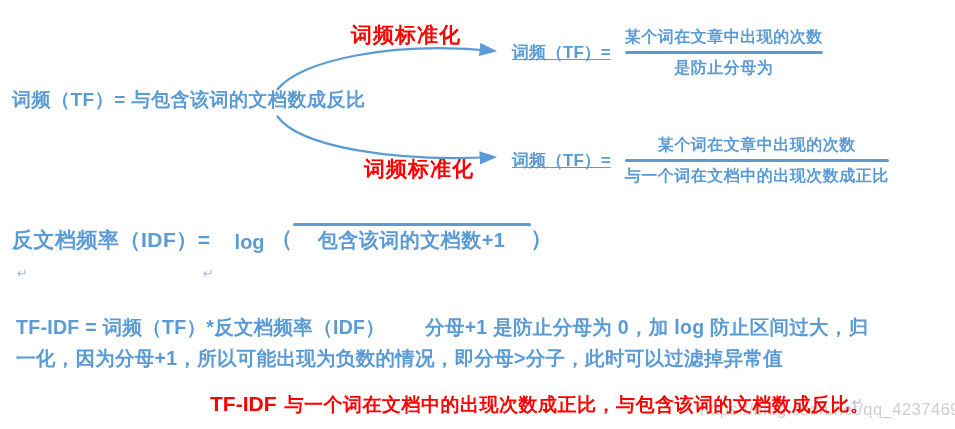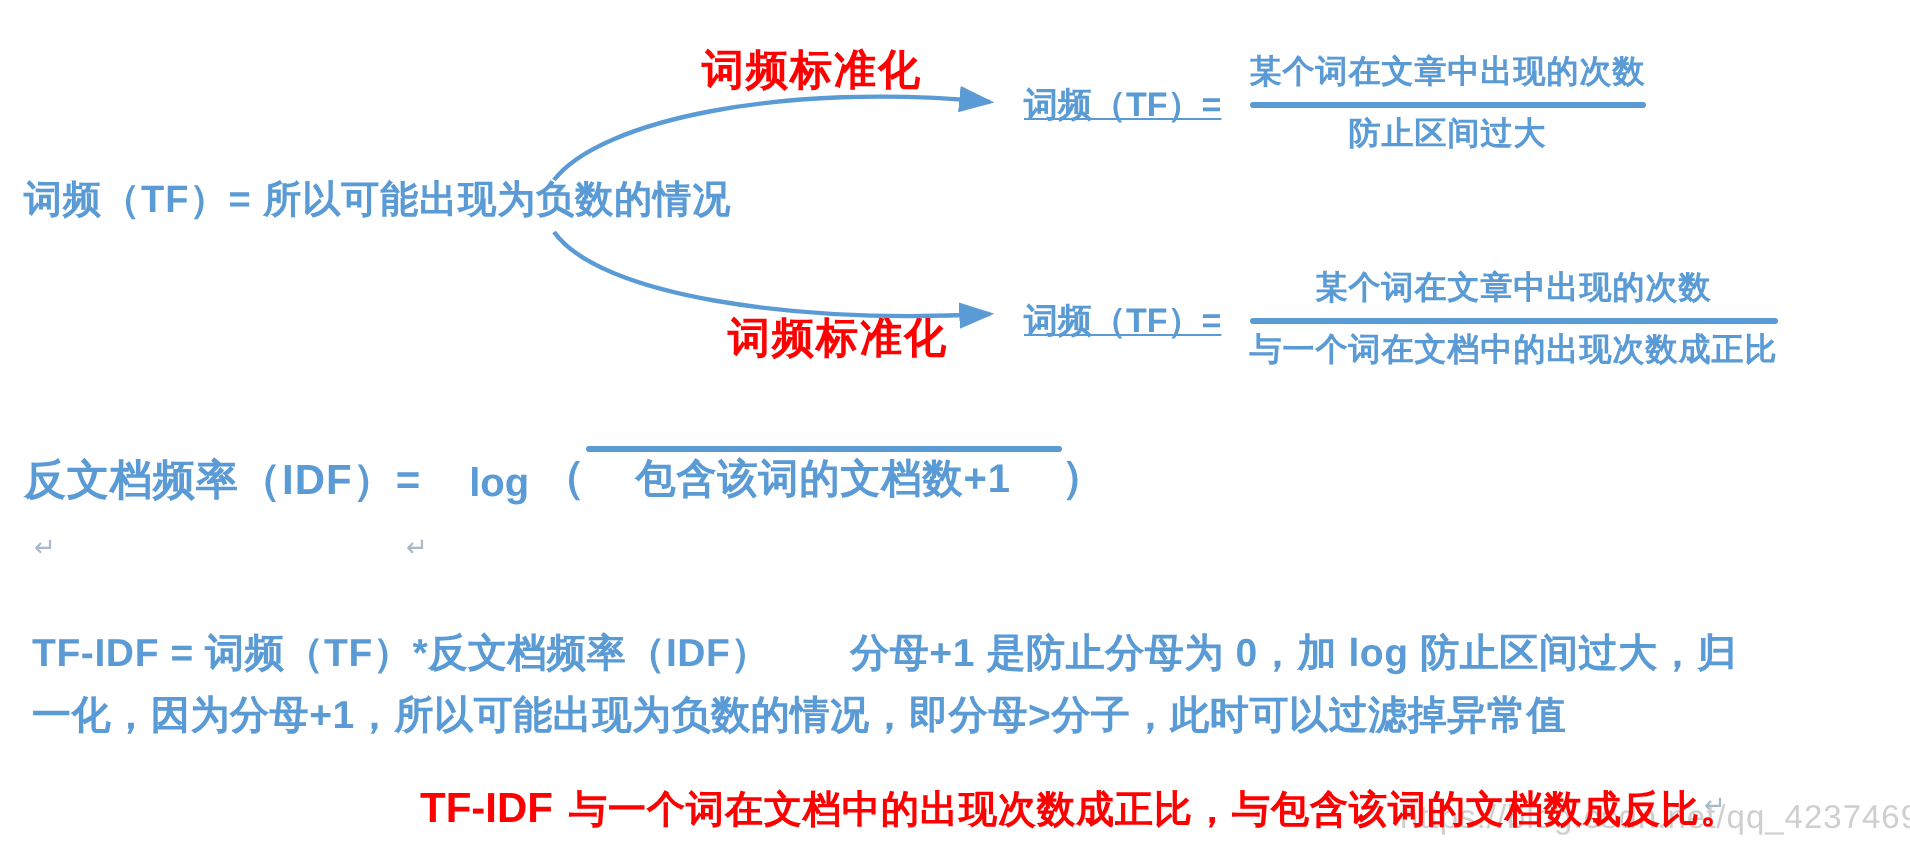--- a/index.html
+++ b/index.html
@@ -51,41 +51,41 @@
   .pmark{color:var(--mark-gray);font-size:13px;opacity:0.8;}
   .pmark1{left:17px;top:266px;}
   .pmark2{left:203px;top:266px;}
   .pmark3{left:852px;top:395px;}
 </style>
 </head>
 <body>
 
 <div class="canvas">
 
-  <span class="abs blue tf-base">词频（TF）= 所以可能出现为负数的情况</span>
+  <span class="abs blue tf-base">词频（TF）= 与包含该词的文档数成反比</span>
 
   <span class="abs red norm-top">词频标准化</span>
   <span class="abs red norm-bottom">词频标准化</span>
 
   <svg class="abs arrows-svg" width="252" height="142" viewBox="0 0 252 142">
     <defs>
       <marker id="arrowhead" markerWidth="9" markerHeight="8" refX="7" refY="3" orient="auto">
         <path d="M0,0 L8,3 L0,6 Z" fill="#5B9BD5"></path>
       </marker>
     </defs>
     <path d="M 15 62 C 38 32, 130 13, 233 23" fill="none" stroke="#5B9BD5" stroke-width="2.2" marker-end="url(#arrowhead)"></path>
     <path d="M 15 88 C 38 120, 135 134, 233 129" fill="none" stroke="#5B9BD5" stroke-width="2.2" marker-end="url(#arrowhead)"></path>
   </svg>
 
   <div class="abs blue formula formula1">
     <span class="lhs">词频（TF）=</span>
     <span class="fraction">
       <span class="frac-num">某个词在文章中出现的次数</span>
       <span class="frac-line"></span>
-      <span class="frac-den">防止区间过大</span>
+      <span class="frac-den">是防止分母为</span>
     </span>
   </div>
 
   <div class="abs blue formula formula2">
     <span class="lhs">词频（TF）=</span>
     <span class="fraction">
       <span class="frac-num">某个词在文章中出现的次数</span>
       <span class="frac-line"></span>
       <span class="frac-den">与一个词在文档中的出现次数成正比</span>
     </span>

